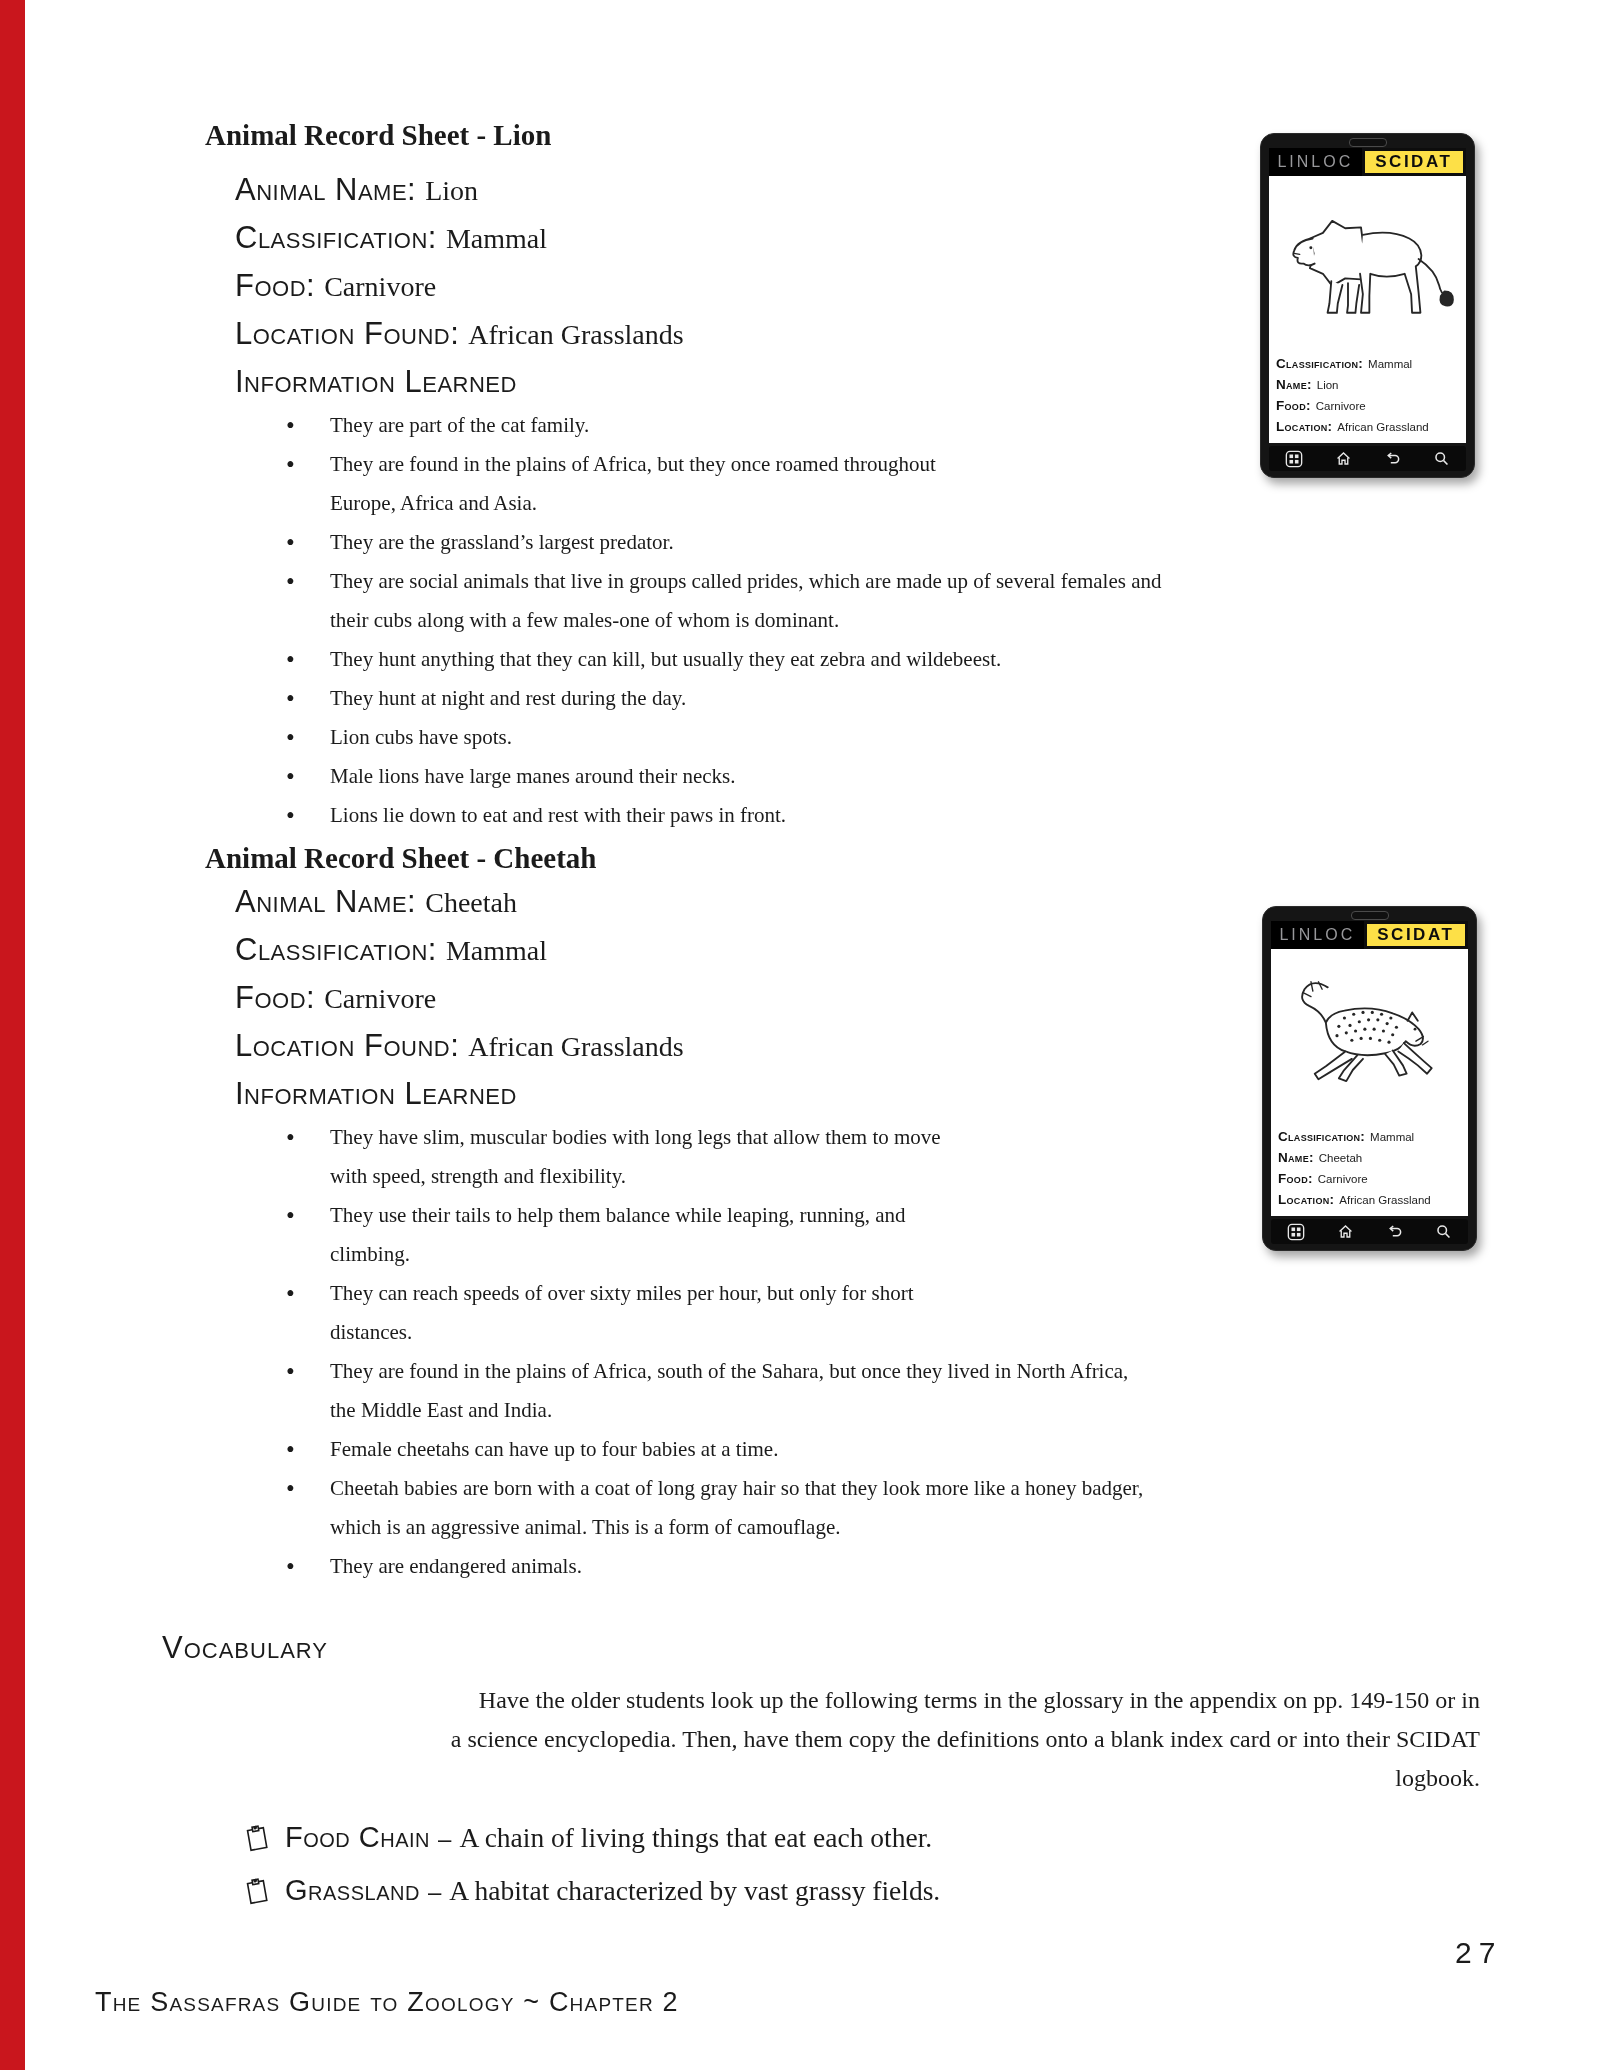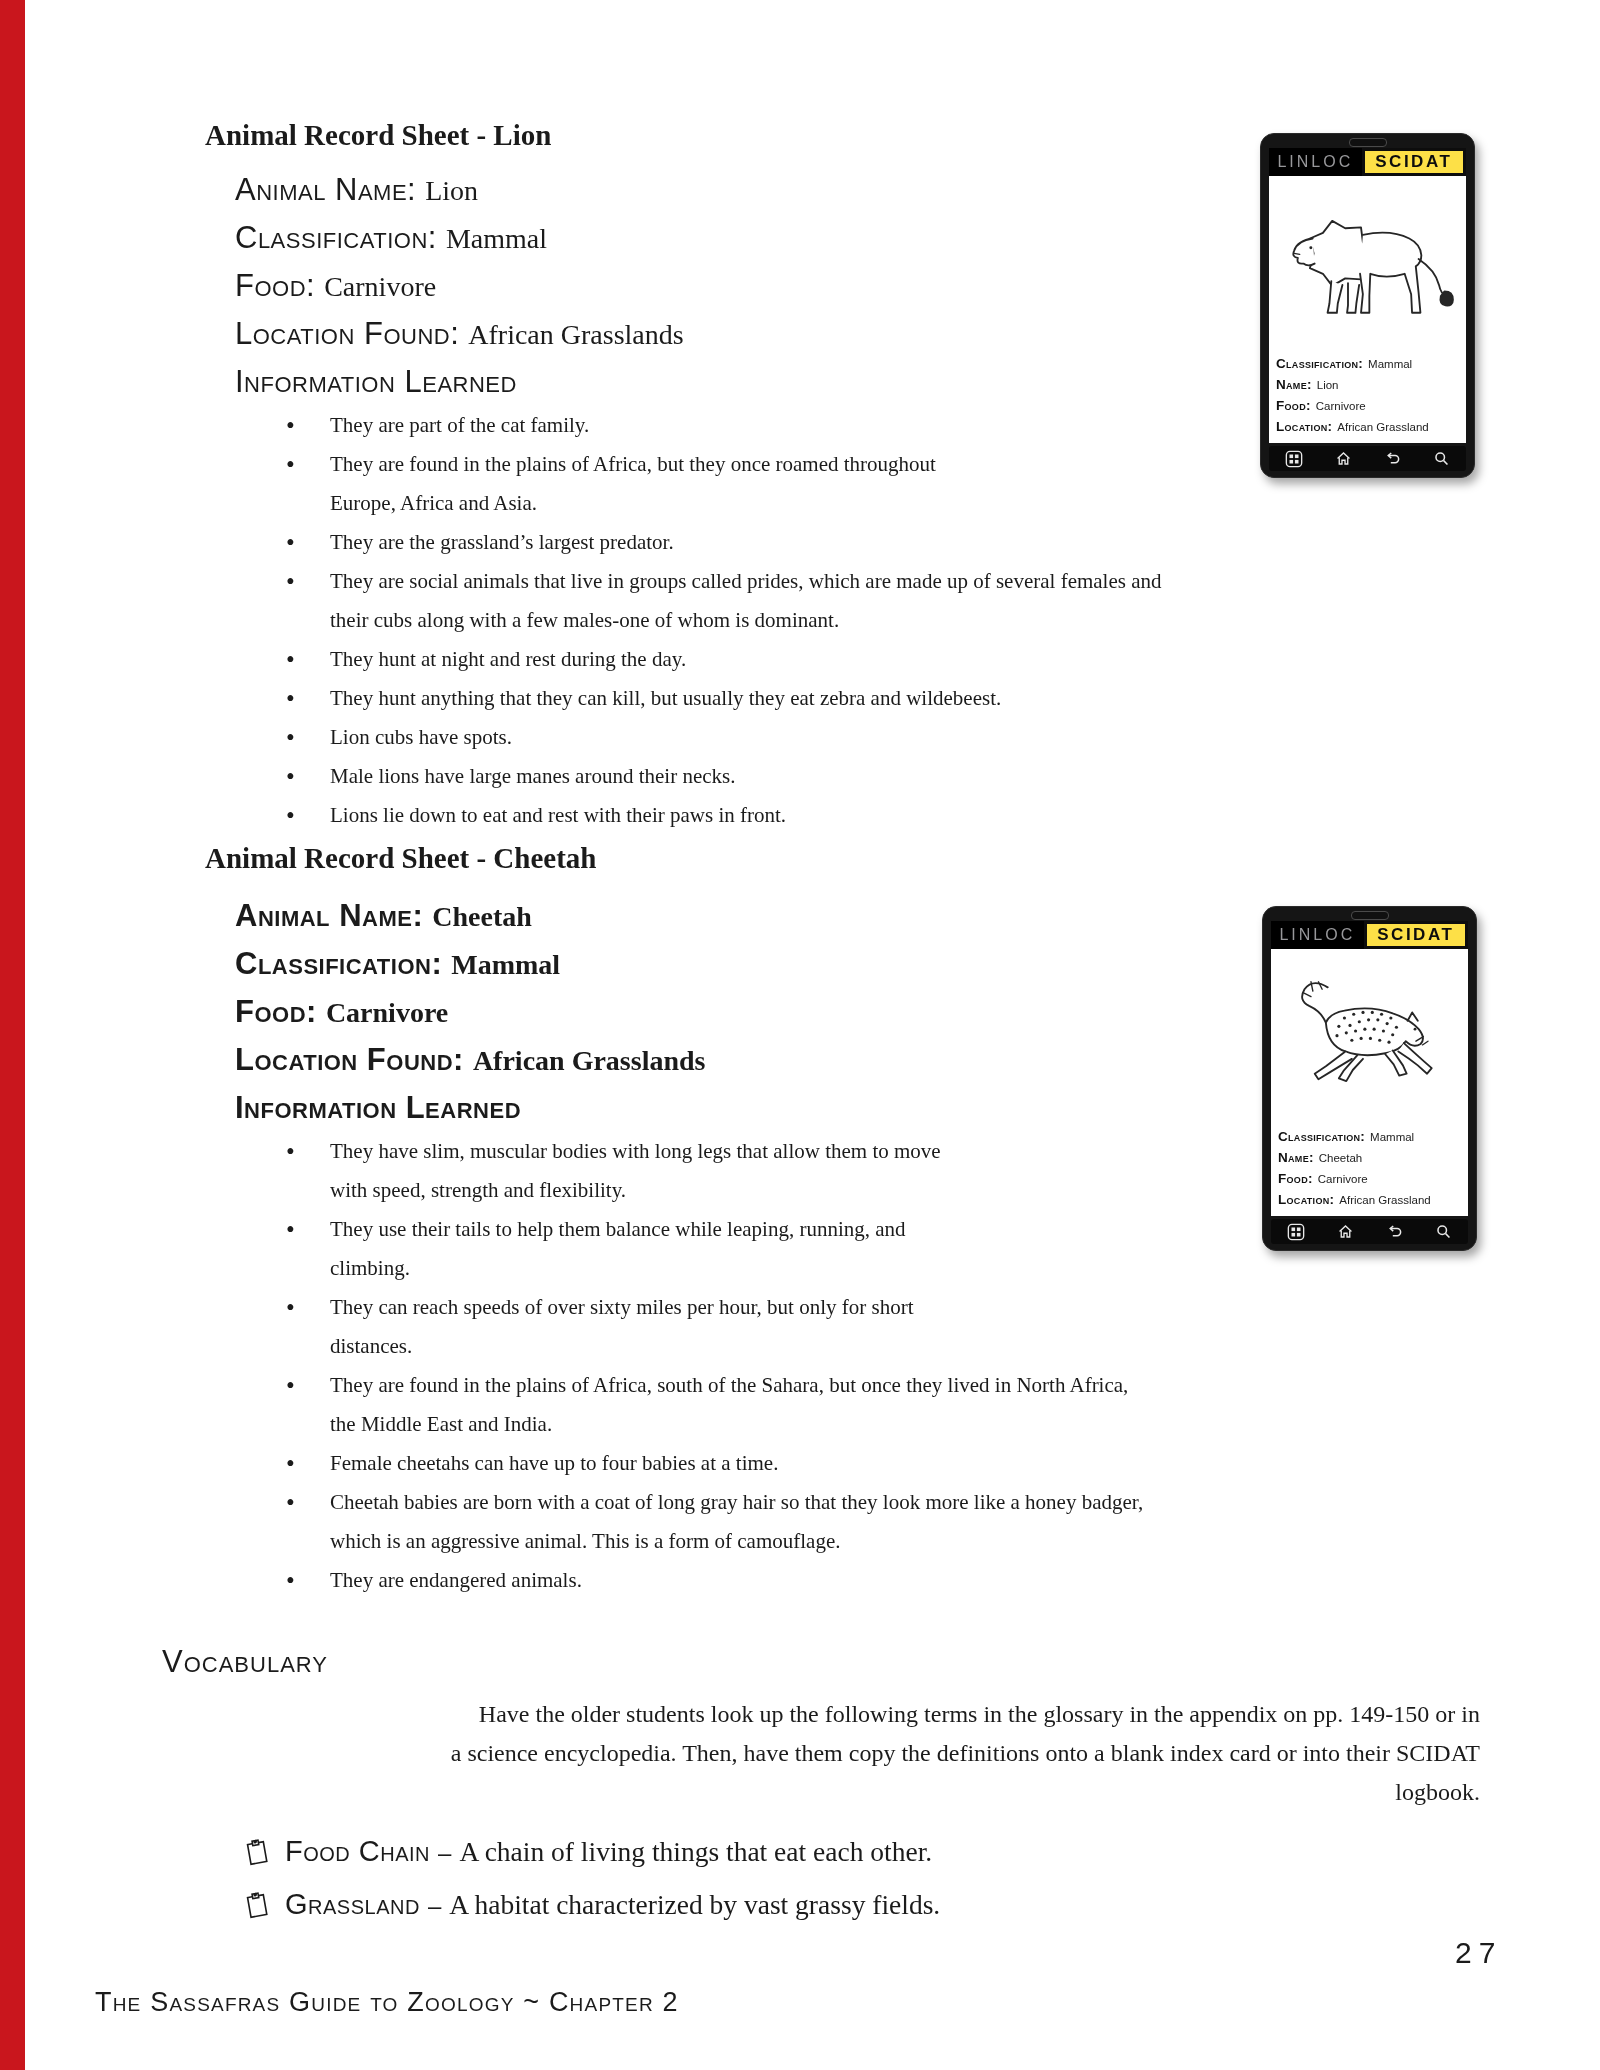--- a/index.html
+++ b/index.html
@@ -7,21 +7,21 @@
     width:1600px;height:2070px;position:relative;background:#ffffff;
     font-family:"Liberation Serif",serif;color:#1b1b1b;overflow:hidden;
   }
   .red-bar{position:absolute;left:0;top:0;width:25px;height:2070px;background:#c9161d;}
   h2,ul,li,p{margin:0;padding:0;list-style:none;}
   .sc{font-variant:small-caps;font-family:"Liberation Sans",sans-serif;}
   .section-heading{font-weight:bold;font-size:29px;line-height:34px;margin-left:205px;}
   #lion-heading{margin-top:118px;}
   #cheetah-heading{margin-top:6px;}
   .fields{margin:14px 0 0 235px;}
-  #cheetah-fields{margin-top:17px;font-weight:bold;}
+  #cheetah-fields{margin-top:3px;}
   .fields li{height:48px;line-height:48px;}
   .field-label{font-variant:small-caps;font-family:"Liberation Sans",sans-serif;
     font-size:31px;letter-spacing:.5px;}
   .field-value{font-size:28px;margin-left:9px;}
   .bullets{margin:0 0 0 330px;width:900px;}
   .bullets li{position:relative;font-size:21px;line-height:39px;white-space:pre-line;}
   .bullets li::before{content:"\2022";position:absolute;left:-44px;top:0;font-size:25px;}
   .vocab-heading{font-variant:small-caps;font-family:"Liberation Sans",sans-serif;
     font-weight:normal;font-size:31px;line-height:34px;letter-spacing:1px;margin:45px 0 0 162px;}
   .vocab-intro{margin:16px 0 0 180px;width:1300px;font-size:24px;line-height:39px;
@@ -78,22 +78,22 @@
   <li><span class="field-label sc">Information Learned</span></li>
 </ul>
 
 <ul class="bullets">
   <li>They are part of the cat family.</li>
   <li>They are found in the plains of Africa, but they once roamed throughout
 Europe, Africa and Asia.</li>
   <li>They are the grassland’s largest predator.</li>
   <li>They are social animals that live in groups called prides, which are made up of several females and
 their cubs along with a few males-one of whom is dominant.</li>
+  <li>They hunt anything that they can kill, but usually they eat zebra and wildebeest.</li>
   <li>They hunt at night and rest during the day.</li>
-  <li>They hunt anything that they can kill, but usually they eat zebra and wildebeest.</li>
   <li>Lion cubs have spots.</li>
   <li>Male lions have large manes around their necks.</li>
   <li>Lions lie down to eat and rest with their paws in front.</li>
 </ul>
 
 <h2 class="section-heading" id="cheetah-heading">Animal Record Sheet - Cheetah</h2>
 
 <ul class="fields" id="cheetah-fields">
   <li><span class="field-label sc">Animal Name:</span><span class="field-value">Cheetah</span></li>
   <li><span class="field-label sc">Classification:</span><span class="field-value">Mammal</span></li>

